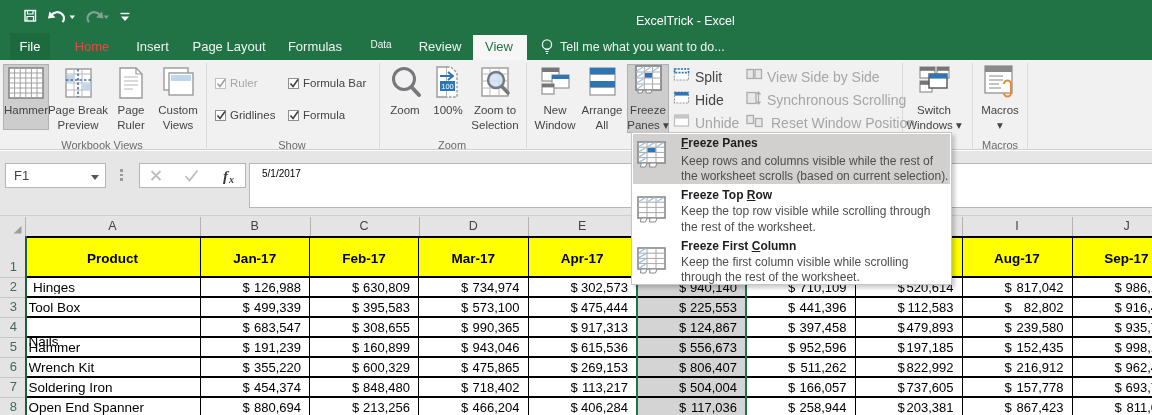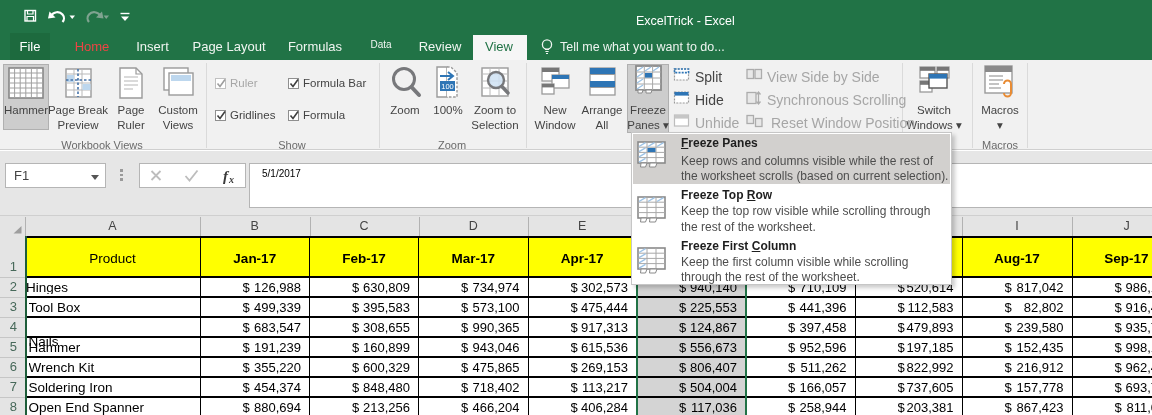--- a/index.html
+++ b/index.html
@@ -269,31 +269,31 @@
 <div class="ab" style="left:0;top:297px;width:25px;height:1px;background:#c6c6c6"></div>
 <div class="ab" style="left:0;top:317px;width:25px;height:1px;background:#c6c6c6"></div>
 <div class="ab" style="left:0;top:337px;width:25px;height:1px;background:#c6c6c6"></div>
 <div class="ab" style="left:0;top:357px;width:25px;height:1px;background:#c6c6c6"></div>
 <div class="ab" style="left:0;top:377px;width:25px;height:1px;background:#c6c6c6"></div>
 <div class="ab" style="left:0;top:397px;width:25px;height:1px;background:#c6c6c6"></div>
 
 <div class="ab" style="left:25px;top:238px;width:1127px;height:39px;background:#ffff00"></div>
 <div class="ab" style="left:25px;top:277px;width:1127px;height:138px;background:#fff"></div>
 <div class="ab" style="left:636.5px;top:277px;width:109.0px;height:138px;background:#d4d4d4"></div>
-<div class="ab" style="left:112.5px;top:251px;transform:translateX(-50%);font-weight:normal;font-size:13.5px;color:#000">Product</div>
+<div class="ab" style="left:112.5px;top:251px;transform:translateX(-50%);font-weight:bold;font-size:13.5px;color:#000">Product</div>
 <div class="ab" style="left:254.75px;top:251px;transform:translateX(-50%);font-weight:bold;font-size:13.5px;color:#000;white-space:nowrap">Jan-17</div>
 <div class="ab" style="left:364.0px;top:251px;transform:translateX(-50%);font-weight:bold;font-size:13.5px;color:#000;white-space:nowrap">Feb-17</div>
 <div class="ab" style="left:473.25px;top:251px;transform:translateX(-50%);font-weight:bold;font-size:13.5px;color:#000;white-space:nowrap">Mar-17</div>
 <div class="ab" style="left:582.25px;top:251px;transform:translateX(-50%);font-weight:bold;font-size:13.5px;color:#000;white-space:nowrap">Apr-17</div>
 <div class="ab" style="left:691.0px;top:251px;transform:translateX(-50%);font-weight:bold;font-size:13.5px;color:#000;white-space:nowrap">May-17</div>
 <div class="ab" style="left:800.25px;top:251px;transform:translateX(-50%);font-weight:bold;font-size:13.5px;color:#000;white-space:nowrap">Jun-17</div>
 <div class="ab" style="left:908.5px;top:251px;transform:translateX(-50%);font-weight:bold;font-size:13.5px;color:#000;white-space:nowrap">Jul-17</div>
 <div class="ab" style="left:1017.0px;top:251px;transform:translateX(-50%);font-weight:bold;font-size:13.5px;color:#000;white-space:nowrap">Aug-17</div>
 <div class="ab" style="left:1126.5px;top:251px;transform:translateX(-50%);font-weight:bold;font-size:13.5px;color:#000;white-space:nowrap">Sep-17</div>
-<div class="cell" style="left:26px;top:278px;width:169px;height:16px">Hinges</div>
+<div class="cell" style="left:33px;top:278px;width:169px;height:16px">Hinges</div>
 <div class="cell money" style="left:242.5px;top:278px;width:58.5px;height:20px">
     <span>$</span>
     <span>126,988</span>
   </div>
 <div class="cell money" style="left:352.0px;top:278px;width:58.0px;height:20px">
     <span>$</span>
     <span>630,809</span>
   </div>
 <div class="cell money" style="left:461.0px;top:278px;width:58.5px;height:20px">
     <span>$</span>

